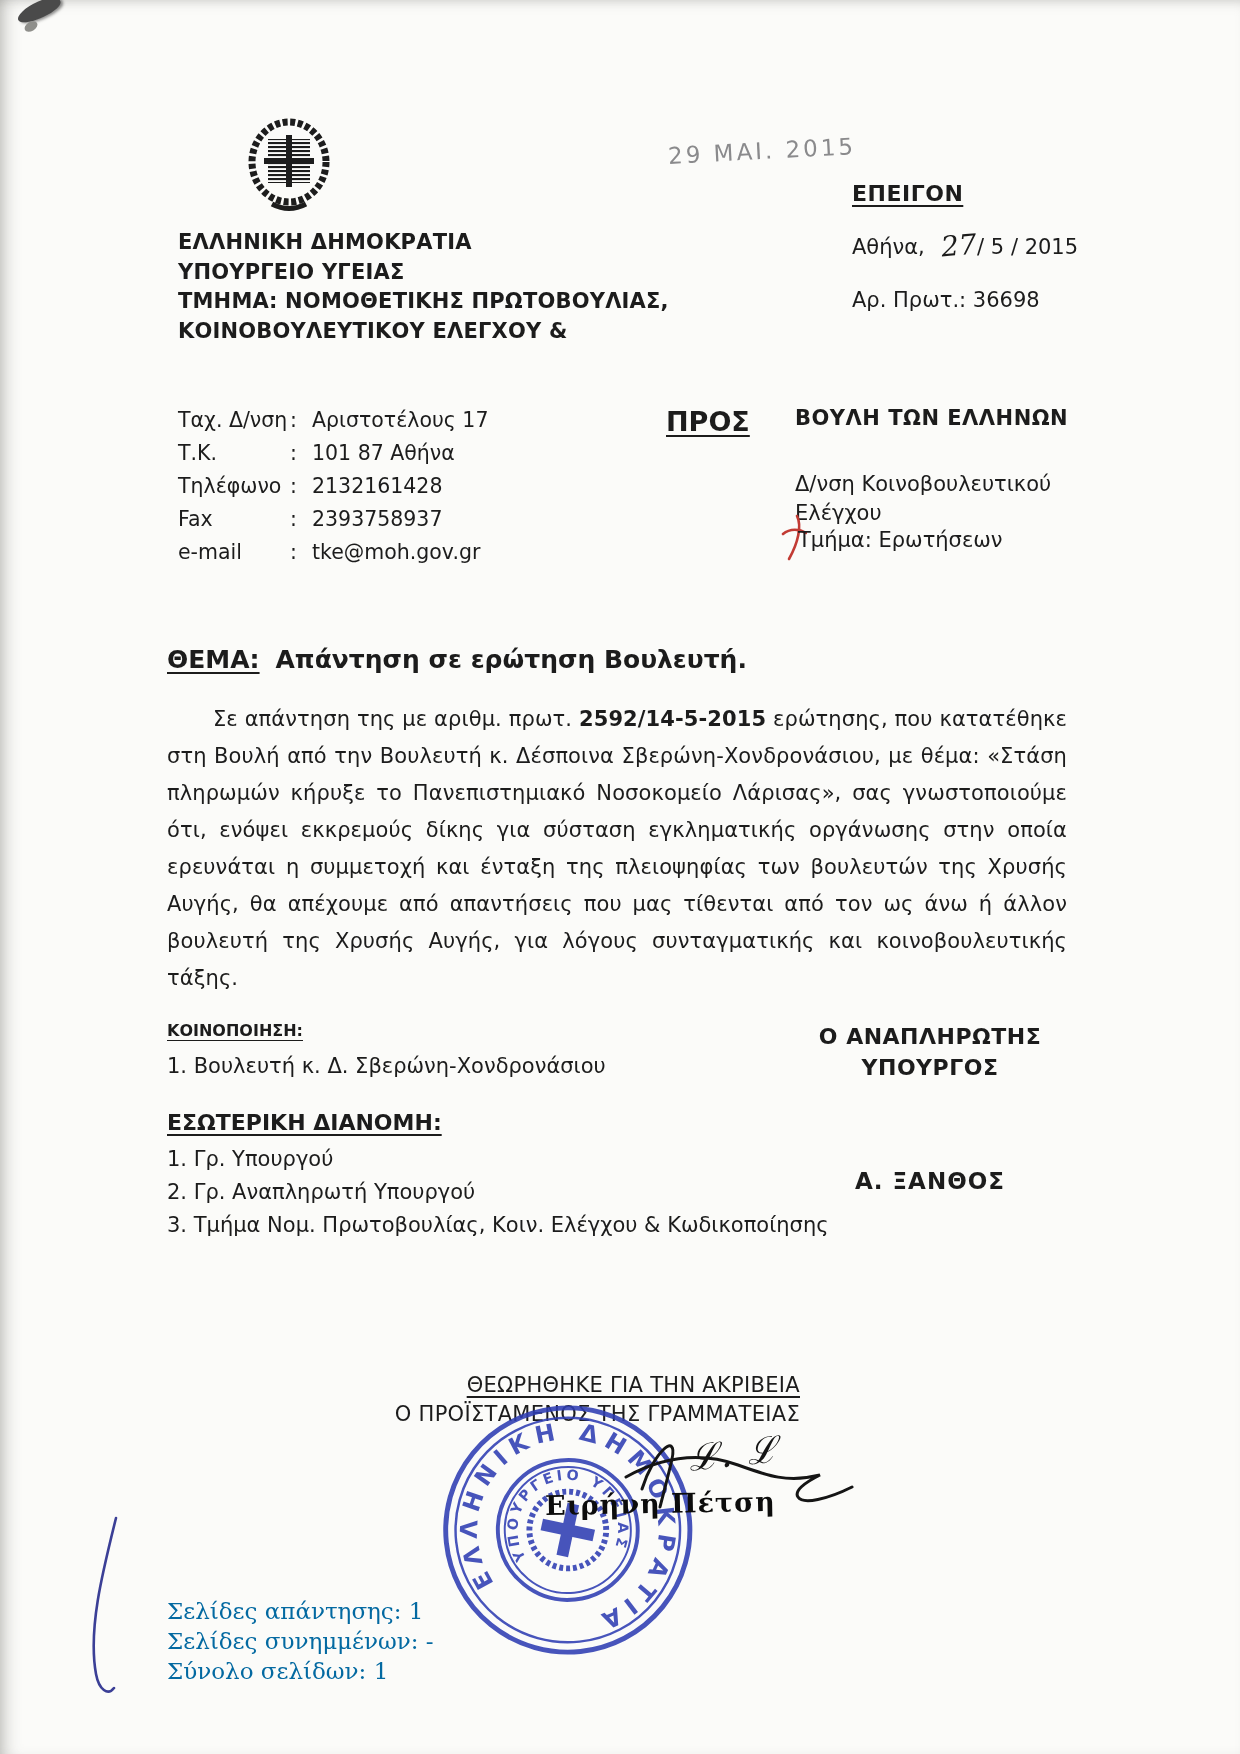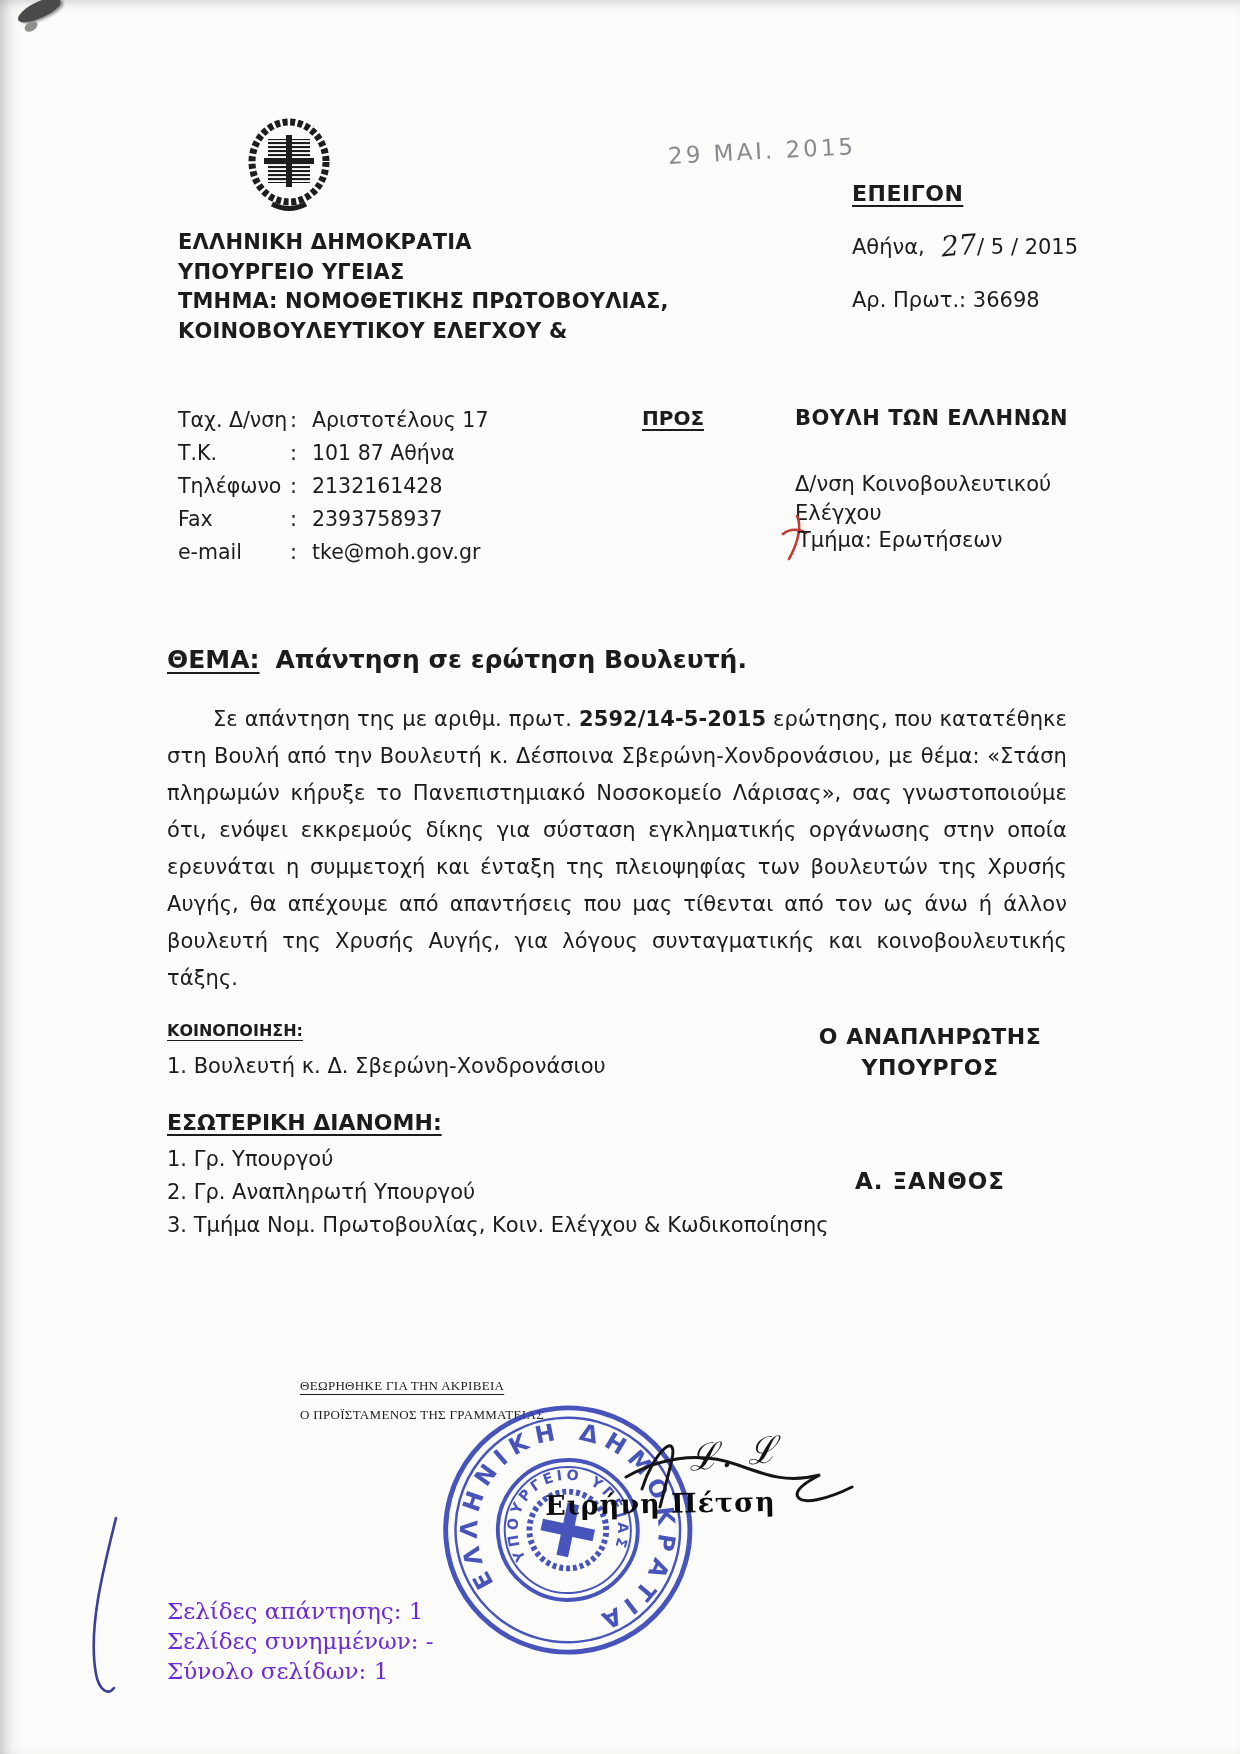--- a/index.html
+++ b/index.html
@@ -32,27 +32,27 @@
   .handwritten{
     font-family:"DejaVu Serif","Liberation Serif",serif;font-style:italic;
     font-size:28px;display:inline-block;transform:rotate(-5deg) translateY(1px);
   }
   .initials{
     font-family:"DejaVu Serif","Liberation Serif",serif;font-style:italic;
     font-size:36px;color:#141414;transform:rotate(-6deg);letter-spacing:2px;
   }
   .footer-serif{
     font-family:"DejaVu Serif","Liberation Serif",serif;
-    font-size:23px;line-height:30px;color:#6d28d9;
+    font-size:23px;line-height:30px;color:#0369a1;
   }
   .name-stamp{
     font-family:"DejaVu Serif","Liberation Serif",serif;font-weight:bold;
     font-size:27px;color:#0c0c0c;letter-spacing:1px;transform:rotate(-1deg);white-space:nowrap;
   }
-  .cert{font-size:13px;line-height:29px;text-align:left;letter-spacing:.3px;font-family:Liberation Serif, serif;}
+  .cert{font-size:21px;line-height:29px;text-align:right;letter-spacing:.3px;}
   .smudge1{
     width:46px;height:16px;background:#4a4a4a;border-radius:60% 40% 50% 50%;
     transform:rotate(-24deg);box-shadow:2px 2px 3px rgba(70,70,70,.6);
   }
   .smudge2{width:14px;height:9px;background:#8f8f8b;border-radius:50%;transform:rotate(-30deg);}
   .seal-wrap{opacity:.88;transform:rotate(-6deg);}
 </style>
 </head>
 <body>
 
@@ -120,21 +120,21 @@
       <td>2393758937</td>
     </tr>
     <tr>
       <td class="lbl">e-mail</td>
       <td class="colon">:</td>
       <td>tke@moh.gov.gr</td>
     </tr>
   </tbody>
     </table>
 
-  <div class="abs b u" style="left:642px;top:406px;font-size:20px;">ΠΡΟΣ</div>
+  <div class="abs b u" style="left:666px;top:406px;font-size:27px;">ΠΡΟΣ</div>
   <div class="abs b" style="left:795px;top:406px;font-size:21px;letter-spacing:.5px;">ΒΟΥΛΗ ΤΩΝ ΕΛΛΗΝΩΝ</div>
   <div class="abs" style="left:795px;top:470px;font-size:21px;line-height:29px;">
     <div>Δ/νση Κοινοβουλευτικού</div>
     <div>Ελέγχου</div>
   </div>
 
   <div class="abs" style="left:781px;top:513px;">
     <svg width="26" height="50" viewBox="0 0 26 50">
       <g fill="none" stroke="#c23b34" stroke-width="2.6" stroke-linecap="round">
         <path d="M16,3 C21,13 17,30 8,46"></path>

